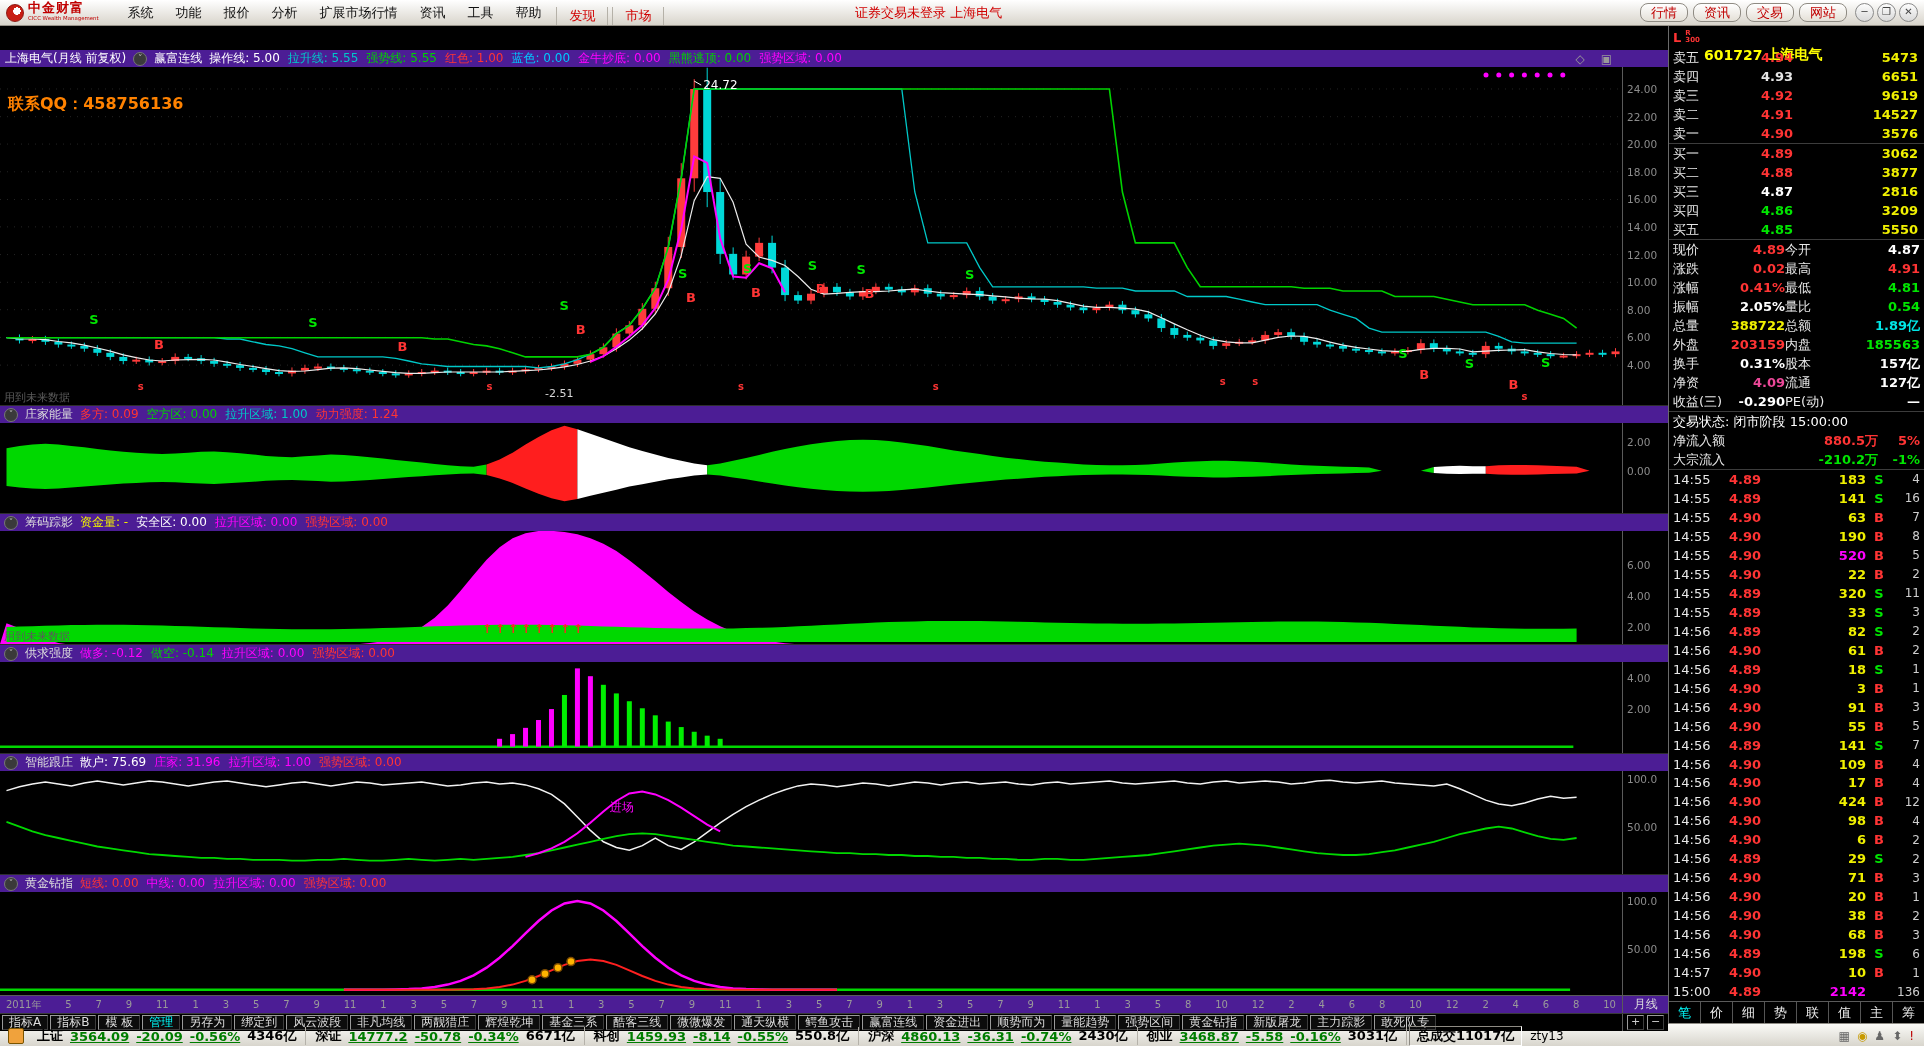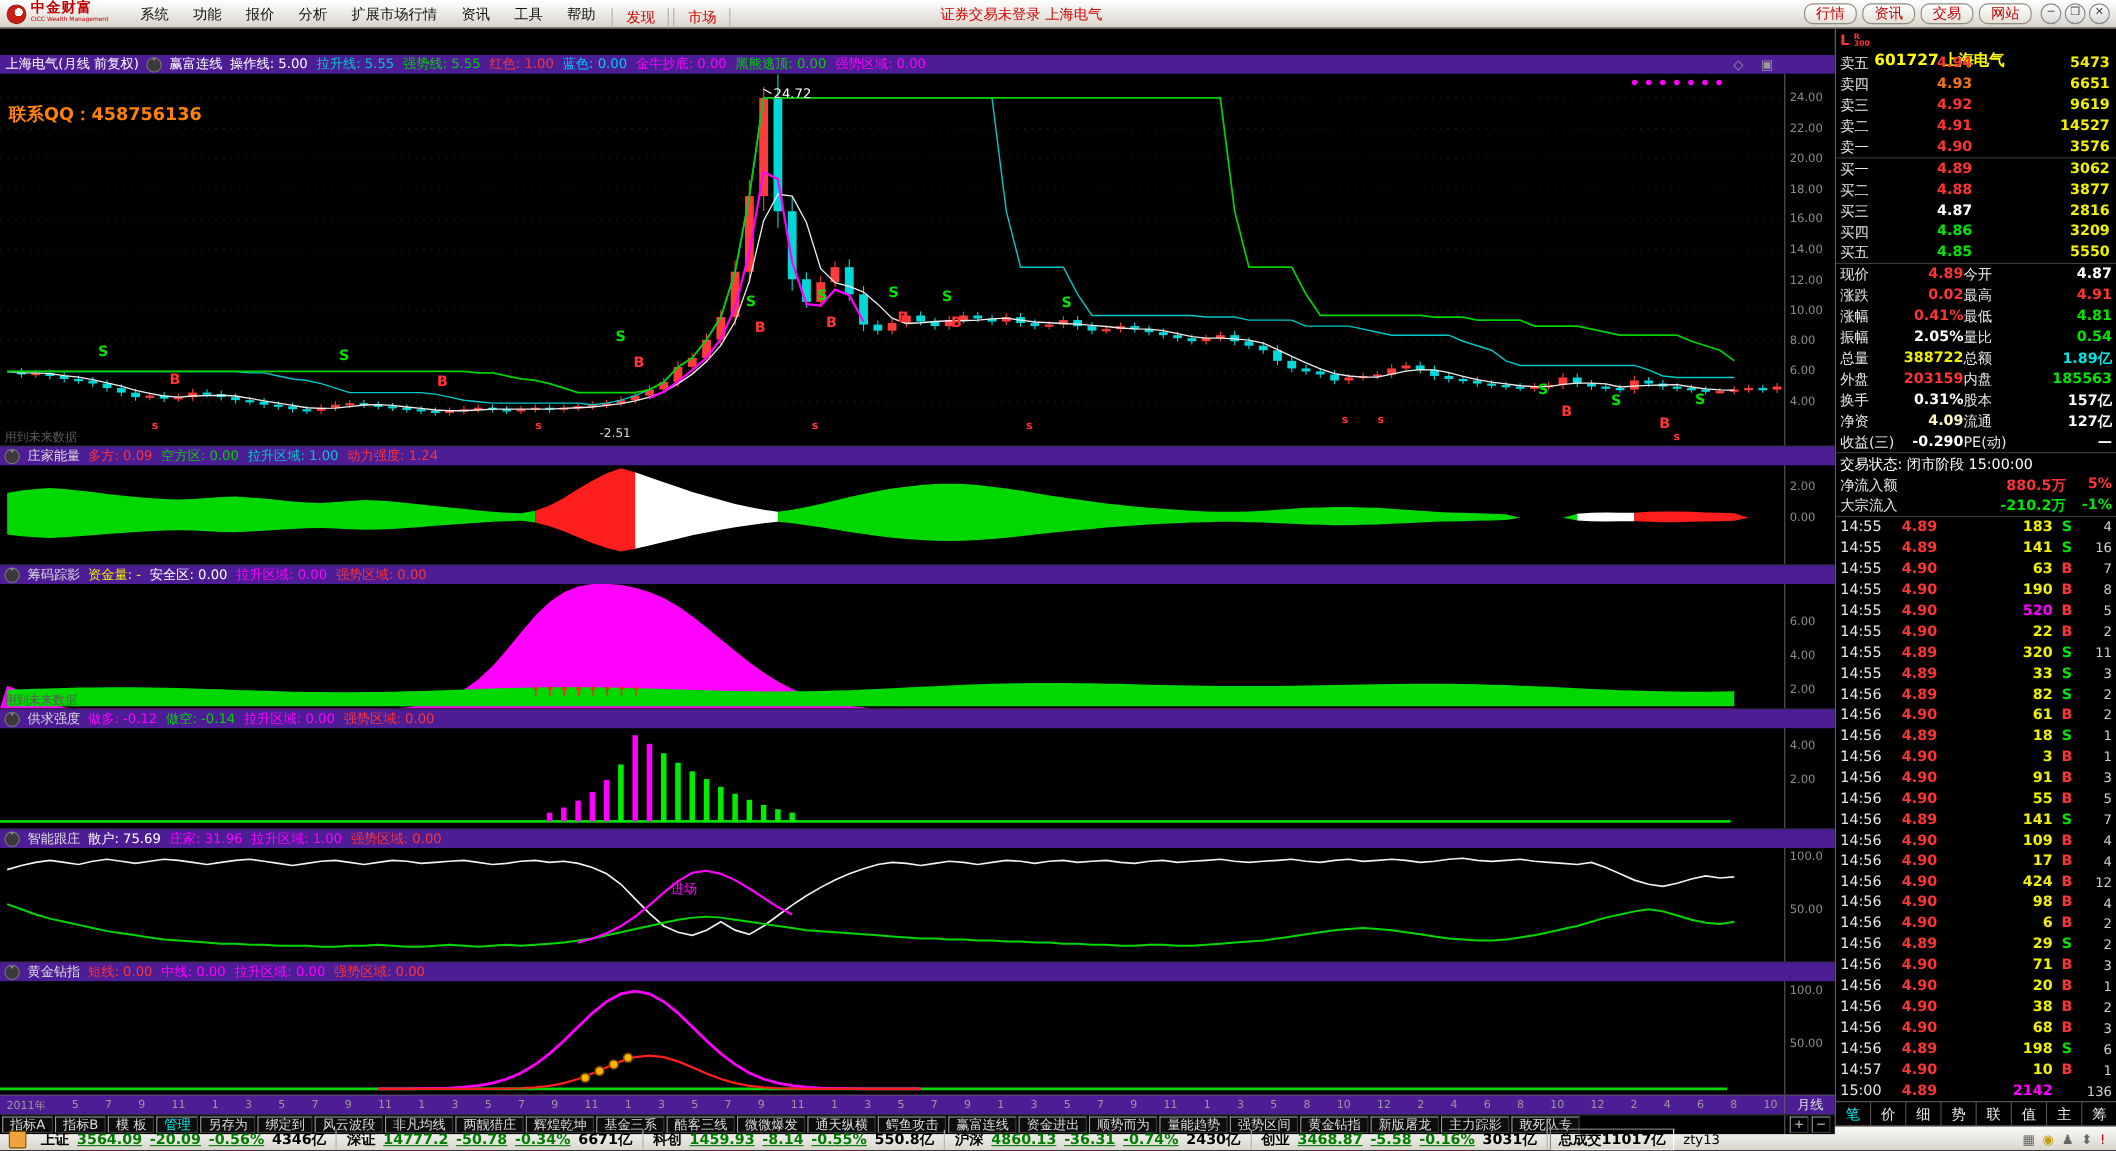--- a/index.html
+++ b/index.html
@@ -719,21 +719,21 @@
         <span class="q-name">上海电气</span>
       </div>
       <div>
           <div class="book-row">
             <span class="lbl">卖五</span>
             <span class="prc" style="color: rgb(255, 52, 52);">4.94</span>
             <span class="qty">5473</span>
           </div>
           <div class="book-row">
             <span class="lbl">卖四</span>
-            <span class="prc" style="color: #f97316;">4.93</span>
+            <span class="prc" style="color: #e5e5e5;">4.93</span>
             <span class="qty">6651</span>
           </div>
           <div class="book-row">
             <span class="lbl">卖三</span>
             <span class="prc" style="color: rgb(255, 52, 52);">4.92</span>
             <span class="qty">9619</span>
           </div>
           <div class="book-row">
             <span class="lbl">卖二</span>
             <span class="prc" style="color: rgb(255, 52, 52);">4.91</span>
@@ -812,21 +812,21 @@
             <span class="val" style="color: rgb(0, 230, 0);">185563</span>
           </div>
           <div class="stat-row">
             <span class="lbl">换手</span>
             <span class="val" style="color: rgb(255, 255, 255);">0.31%</span>
             <span class="lbl">股本</span>
             <span class="val" style="color: rgb(255, 255, 255);">157亿</span>
           </div>
           <div class="stat-row">
             <span class="lbl">净资</span>
-            <span class="val" style="color: #fef9c3;">4.09</span>
+            <span class="val" style="color: #ec4899;">4.09</span>
             <span class="lbl">流通</span>
             <span class="val" style="color: rgb(255, 255, 255);">127亿</span>
           </div>
           <div class="stat-row">
             <span class="lbl">收益(三)</span>
             <span class="val" style="color: rgb(255, 255, 255);">-0.290</span>
             <span class="lbl">PE(动)</span>
             <span class="val" style="color: rgb(255, 255, 255);">—</span>
           </div>
         </div>

